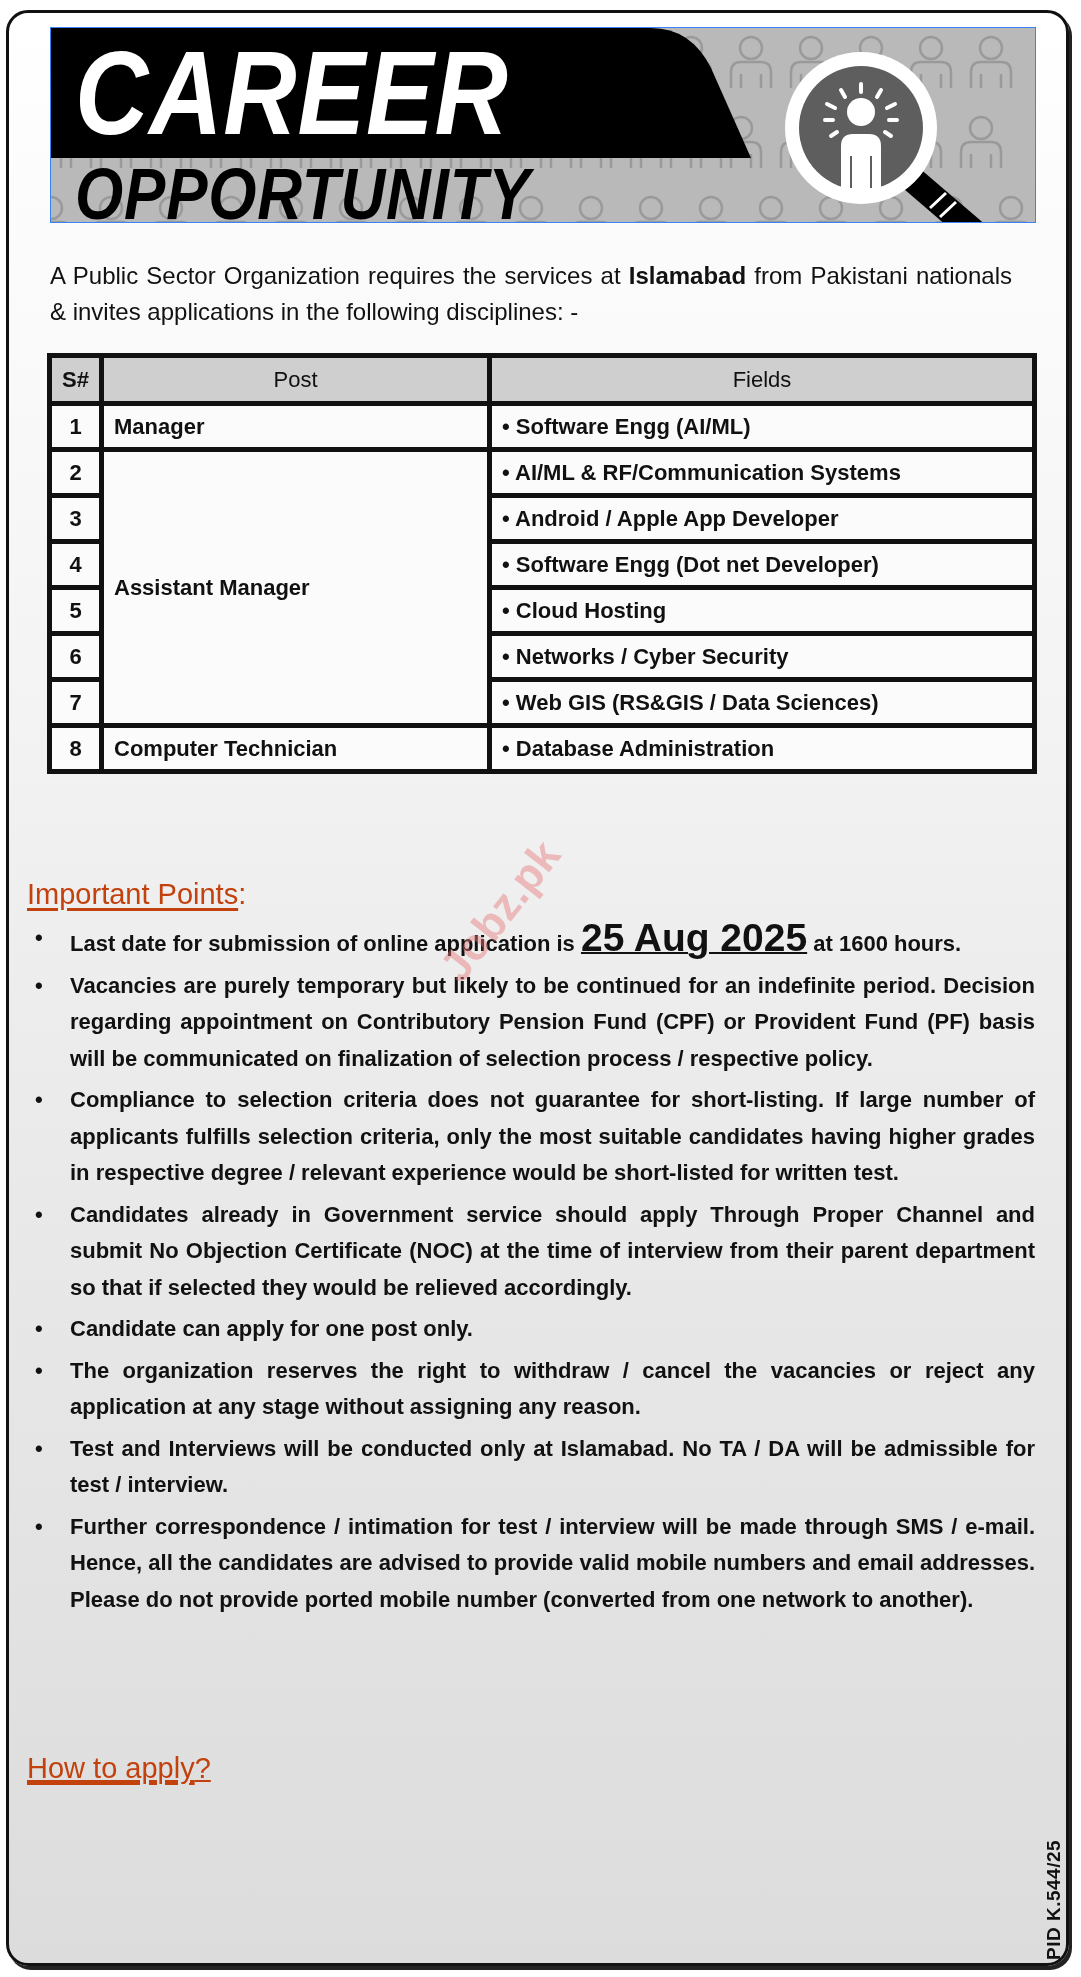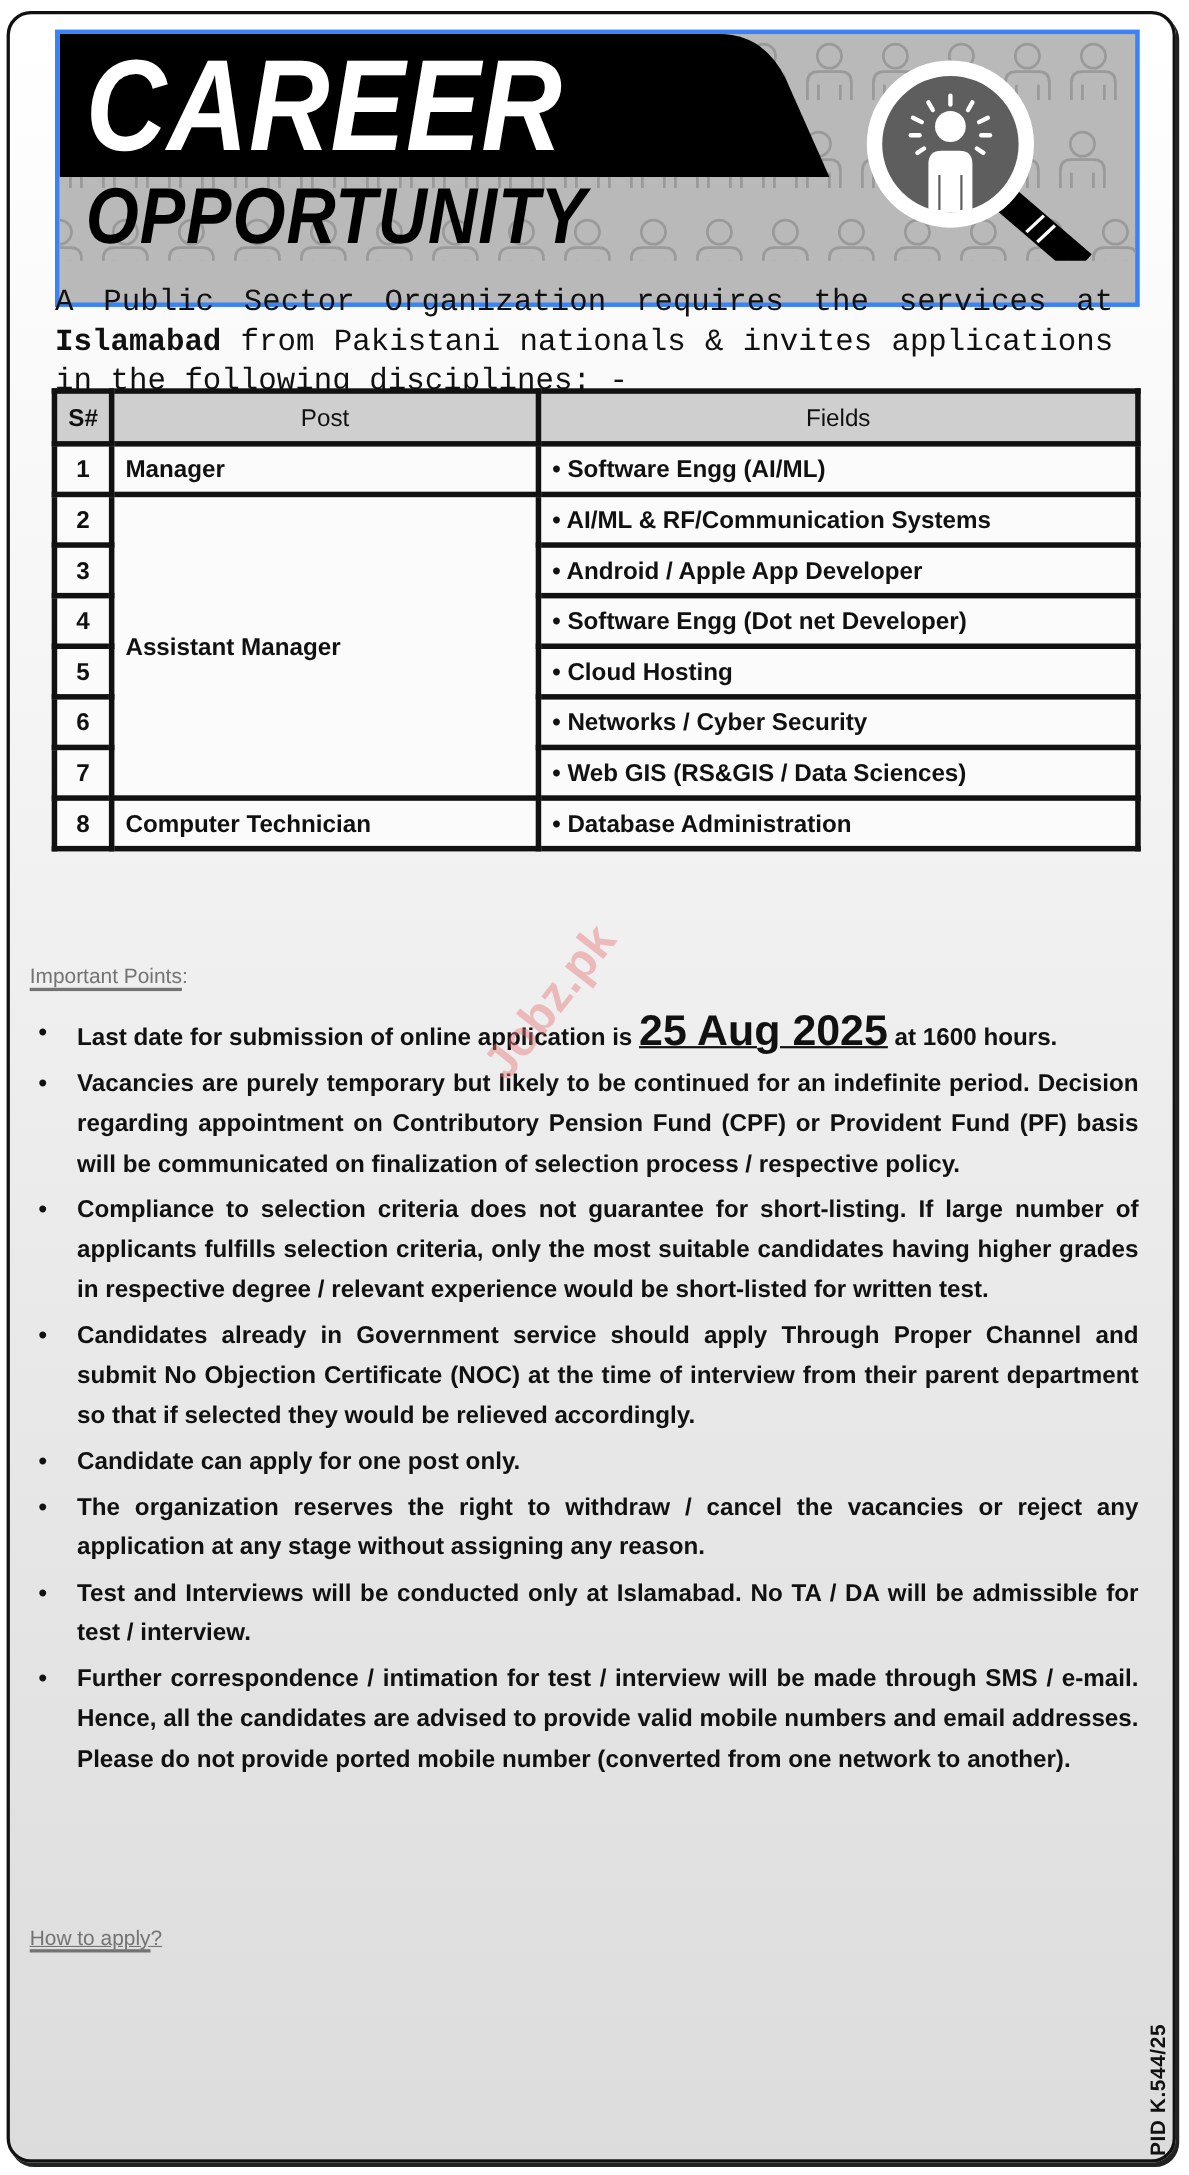--- a/index.html
+++ b/index.html
@@ -11,61 +11,61 @@
     }
     .frame {
       position: absolute; left: 6px; top: 10px; width: 1063px; height: 1956px;
       border: 3px solid #111; border-radius: 22px;
       box-shadow: 3px 4px 0 #222;
       background: linear-gradient(to bottom, #ffffff 0%, #f6f6f6 28%, #ebebeb 55%, #dcdcdc 100%);
       box-sizing: border-box;
     }
     
     .banner {
-      position: absolute; left: 50px; top: 27px; width: 986px; height: 252px;
-      border: 4px solid #3b82f6; box-sizing: border-box; overflow: hidden;
+      position: absolute; left: 50px; top: 27px; width: 986px; height: 196px;
+      border: 1px solid #3b82f6; box-sizing: border-box; overflow: hidden;
       background: #b9b9b9;
     }
     .banner .people { position: absolute; inset: 0; }
     .banner .title-career {
       position: absolute; left: 24px; top: 6px;
       font-family: "Liberation Sans", sans-serif; font-weight: bold; font-style: italic;
       font-size: 118px; color: #fff; letter-spacing: 1px; line-height: 1;
       transform: scaleX(0.86); transform-origin: left top;
     }
     .banner .title-opp {
       position: absolute; left: 24px; top: 130px;
       font-family: "Liberation Sans", sans-serif; font-weight: bold; font-style: italic;
       font-size: 72px; color: #000; line-height: 1; letter-spacing: 1px;
       transform: scaleX(0.86); transform-origin: left top;
     }
     .intro {
       position: absolute; left: 50px; top: 258px; width: 962px;
-      font-family: Liberation Mono, monospace; font-size: 28px; line-height: 36px;
+      font-family: Liberation Sans, sans-serif; font-size: 24px; line-height: 36px;
       text-align: justify; text-align-last: left; color: #111;
     }
     .intro b { font-weight: bold; }
     
     table.posts {
       position: absolute; left: 47px; top: 353px; width: 990px;
       border-collapse: collapse;
       font-family: "Liberation Sans", sans-serif; font-size: 22px;
     }
     table.posts td, table.posts th {
       border: 5px solid #111; height: 46px; padding: 0 10px; box-sizing: border-box;
       background: #fbfbfb;
     }
     table.posts th { background: #cfcfcf; font-weight: normal; height: 48px; }
     table.posts td.sn { text-align: center; width: 52px; font-weight: bold; padding: 0; }
     table.posts th.sn { width: 52px; padding: 0; font-weight: bold; }
     table.posts td.post { width: 388px; font-weight: bold; }
     table.posts td.field { font-weight: bold; }
     .heading {
       position: absolute; left: 27px;
-      font-family: "Liberation Sans", sans-serif; font-size: 19px; color: #737373;
+      font-family: "Liberation Sans", sans-serif; font-size: 29px; color: #c2410c;
     }
     .heading u { text-decoration: underline; text-decoration-thickness: 3px; text-underline-offset: 4px; }
     .points {
       position: absolute; left: 27px; top: 920px; width: 1008px;
       list-style: none; margin: 0; padding: 0;
       font-family: "Liberation Sans", sans-serif; font-size: 22px; line-height: 36.5px; font-weight: bold;
     }
     .points li { position: relative; padding-left: 43px; margin-bottom: 5px; text-align: justify; }
     .points li .bullet { position: absolute; left: 8px; top: 0; font-size: 22px; }
     .deadline { font-size: 39px; text-decoration: underline; text-decoration-thickness: 2px; }

